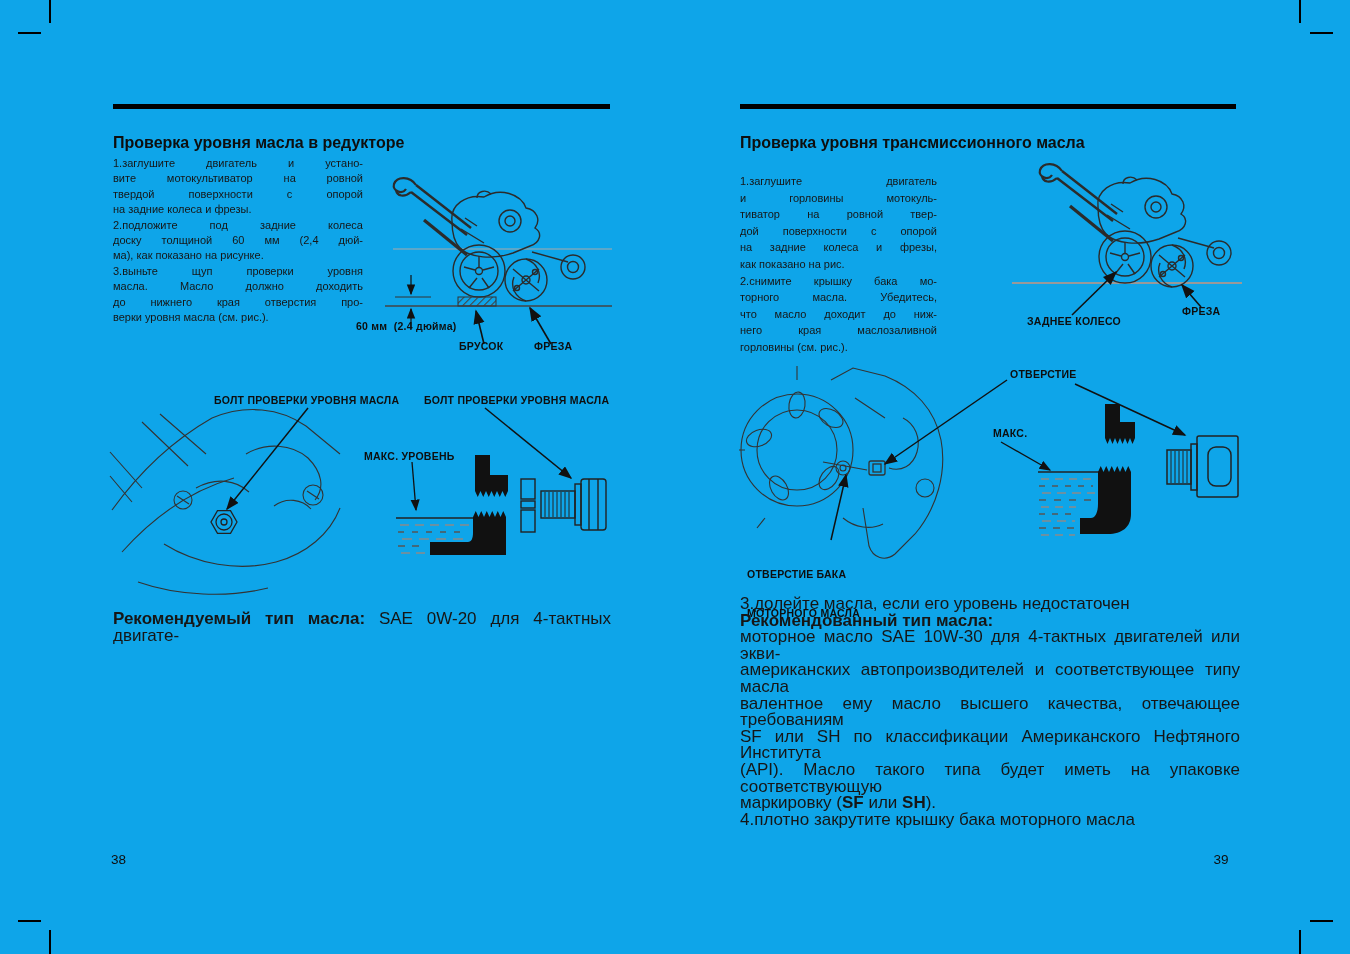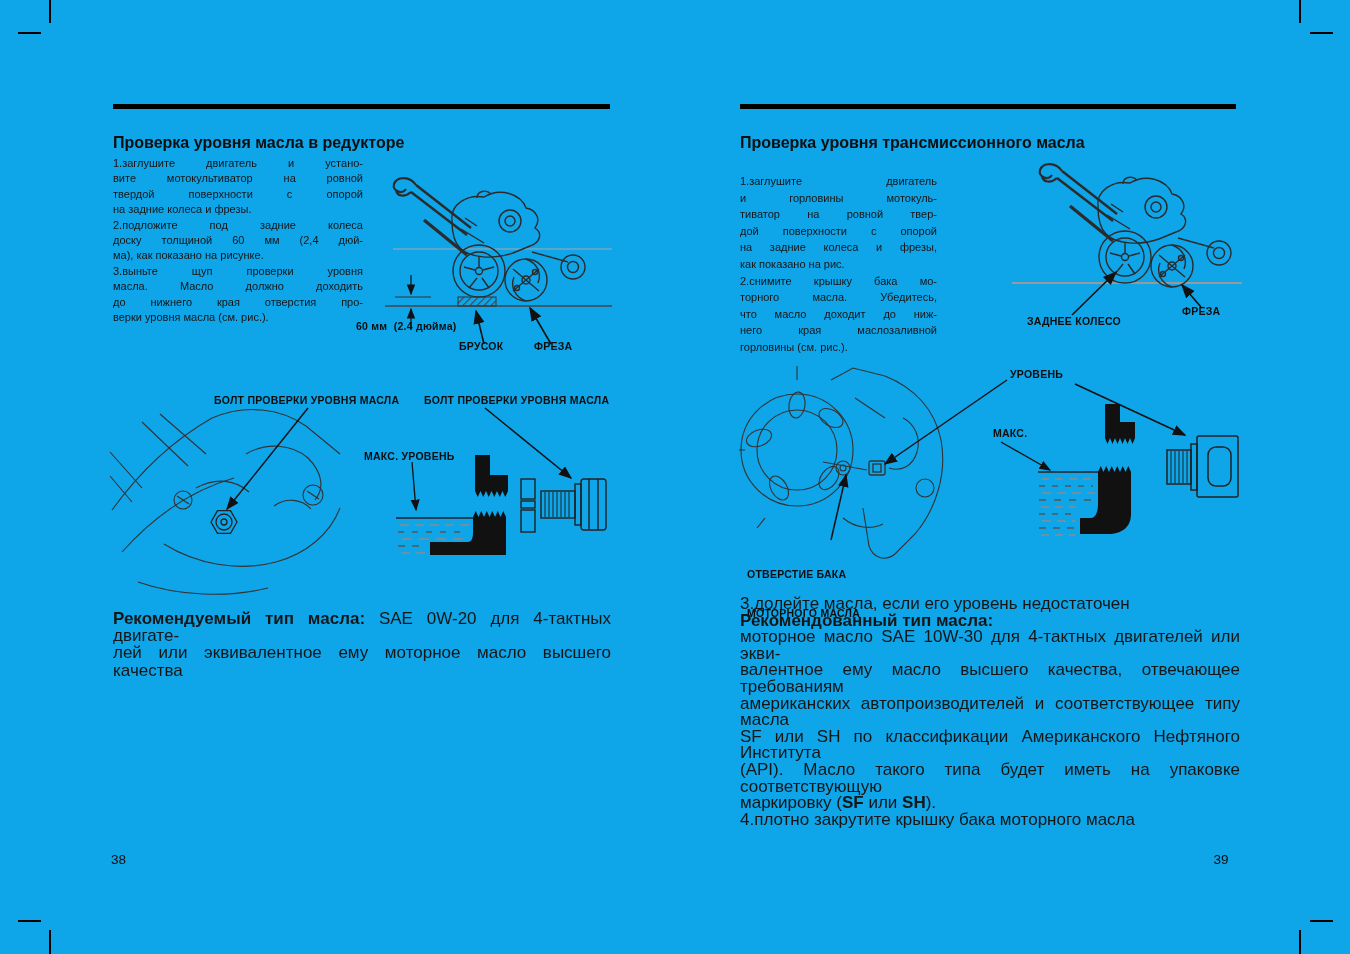--- a/index.html
+++ b/index.html
@@ -165,21 +165,20 @@
         <rect x="473" y="87" width="25" height="51" rx="3"></rect>
         <line x1="481" y1="87" x2="481" y2="138"></line>
           <line x1="490" y1="87" x2="490" y2="138"></line>
       </g>
     </svg>
 
     <div class="page-label" style="left:364px;top:450px">МАКС. УРОВЕНЬ</div>
 
     <div class="outro" style="left:113px;top:610px;width:498px">
       <div class="oline just"><b>Рекомендуемый тип масла:</b><span> SAE 0W-20 для 4-тактных двигате-</span></div>
-      <div class="oline">лей или эквивалентное ему моторное масло высшего качества</div>
     </div>
 
     <div class="pagenum" style="left:111px;top:852px">38</div>
   </div>
 
   <div>
     <div class="rule" style="left:740px;top:104px;width:496px"></div>
 
     <div class="title" style="left:740px;top:134px">Проверка уровня трансмиссионного масла</div>
 
@@ -261,34 +260,34 @@
           <line x1="444" y1="93" x2="444" y2="125"></line>
             <line x1="448" y1="93" x2="448" y2="125"></line>
           <line x1="452" y1="93" x2="452" y2="125"></line>
         </g>
         <rect x="456" y="86" width="6" height="46"></rect>
         <rect x="462" y="78" width="41" height="61" rx="2"></rect>
         <rect x="473" y="89" width="23" height="39" rx="8"></rect>
       </g>
     </svg>
 
-    <div class="page-label" style="left:1010px;top:368px">УРОВЕНЬ</div>
+    <div class="page-label" style="left:1010px;top:368px">ОТВЕРСТИЕ</div>
     <div class="page-label" style="left:993px;top:427px">МАКС.</div>
     <div class="page-label" style="left:747px;top:542px;line-height:13px">
       <div>ОТВЕРСТИЕ БАКА</div>
       <div>МОТОРНОГО МАСЛА</div>
     </div>
 
     <div class="outro" style="left:740px;top:596px;width:500px;line-height:16.6px">
       <div class="oline">3.долейте масла, если его уровень недостаточен</div>
       <div class="oline" style="font-weight:bold">Рекомендованный тип масла:</div>
       <div>
           <div class="tline just">моторное масло SAE 10W-30 для 4-тактных двигателей или экви-</div>
+          <div class="tline just">американских автопроизводителей и соответствующее типу масла</div>
           <div class="tline just">валентное ему масло высшего качества, отвечающее требованиям</div>
-          <div class="tline just">американских автопроизводителей и соответствующее типу масла</div>
           <div class="tline just">SF или SH по классификации Американского Нефтяного Института</div>
           <div class="tline just">(API). Масло такого типа будет иметь на упаковке соответствующую</div>
         </div>
       <div class="oline"><span>маркировку (</span><b>SF</b><span> или </span><b>SH</b><span>).</span></div>
       <div class="oline">4.плотно закрутите крышку бака моторного масла</div>
     </div>
 
     <div class="pagenum" style="left:1205px;top:852px;width:32px;text-align:center">39</div>
   </div>
 

